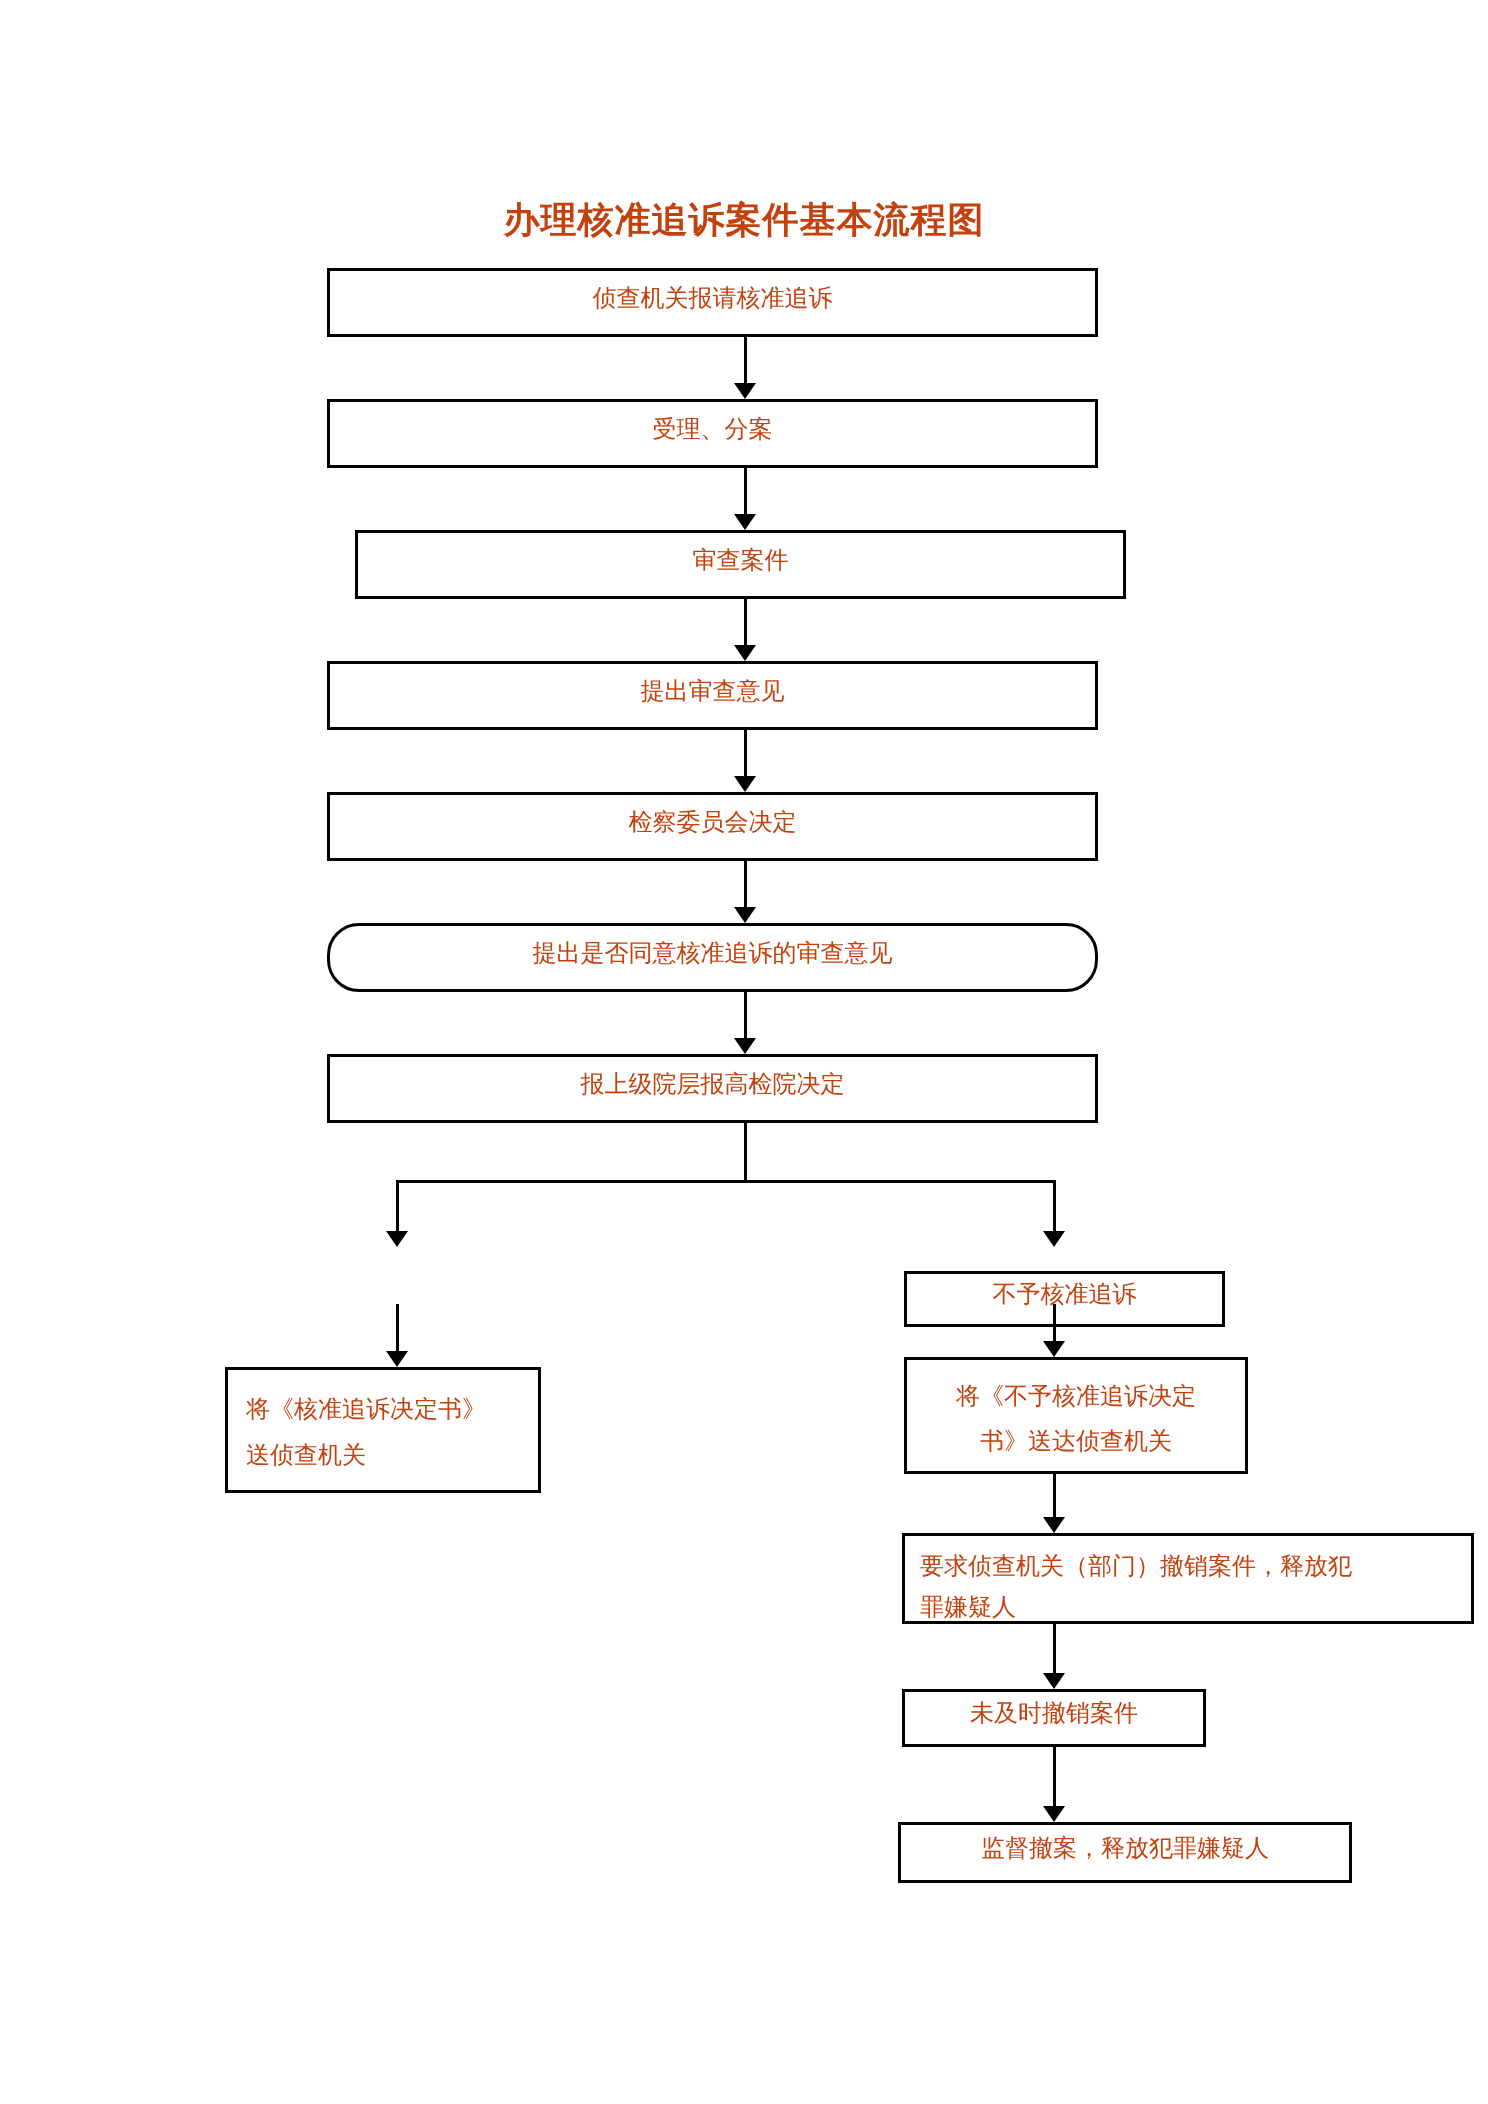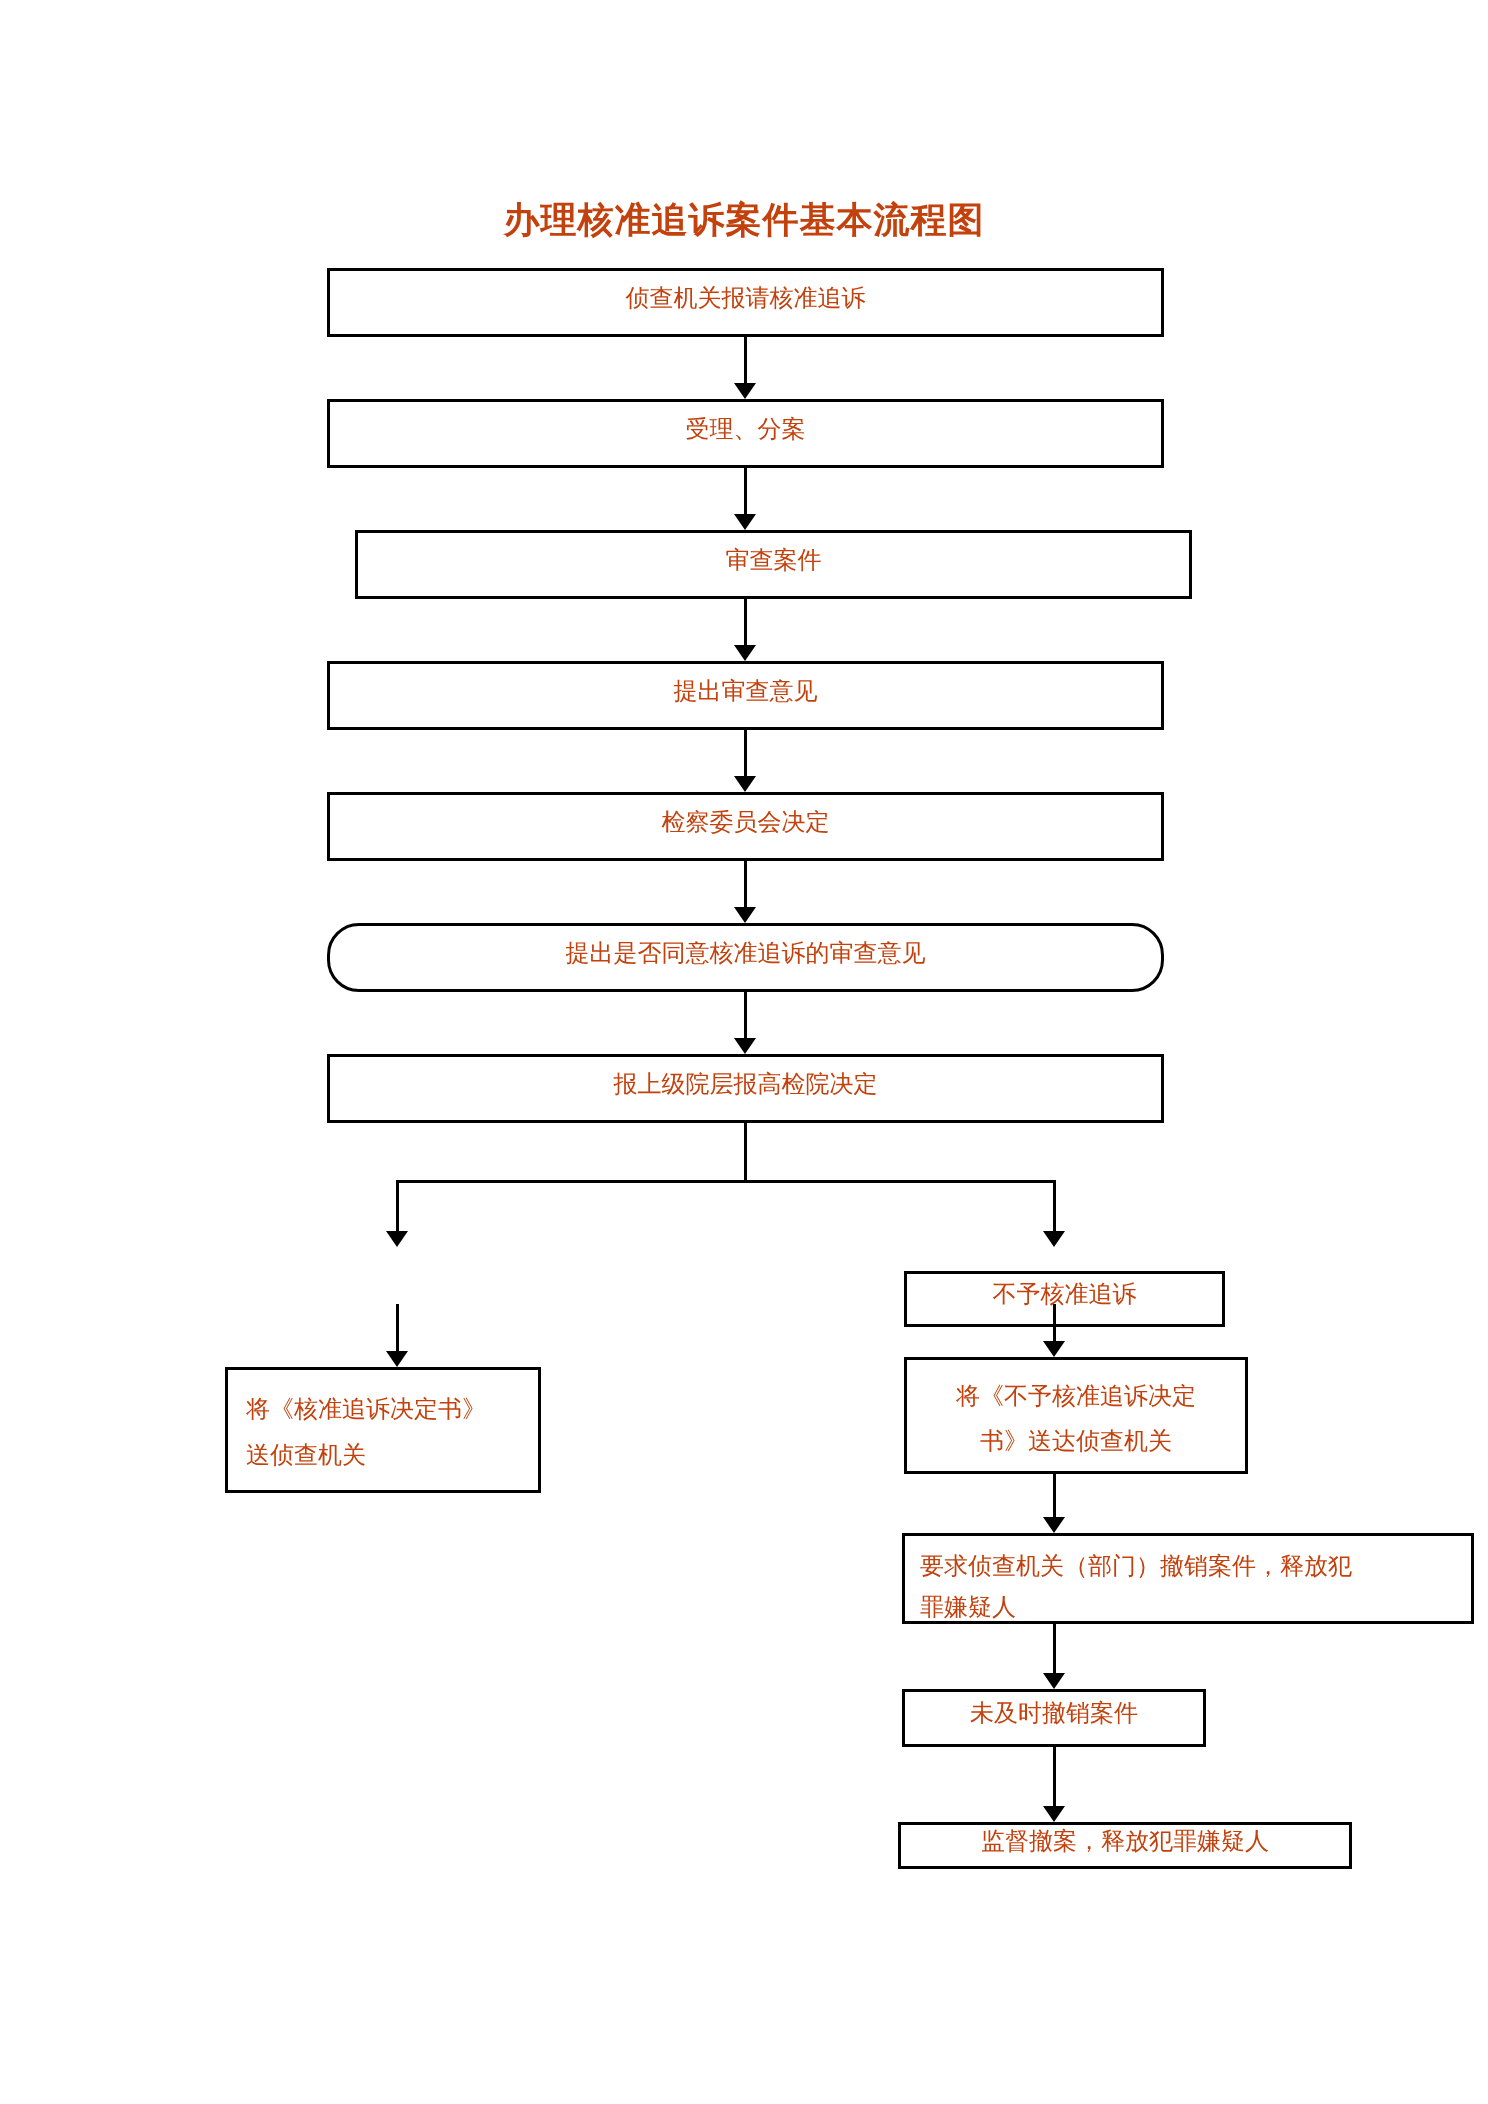--- a/index.html
+++ b/index.html
@@ -29,21 +29,21 @@
     background:#ffffff;
     font-size:24px;
     line-height:1;
   }
   .box.center1{
     display:flex;
     align-items:center;
     justify-content:center;
     padding-bottom:10px;
   }
-  .mbox{left:327px;width:837px;height:69px;}
+  .mbox{left:327px;width:771px;height:69px;}
   .vline{position:absolute;width:3px;background:#000000;}
   .hline{position:absolute;height:3px;background:#000000;}
   .ahead{
     position:absolute;
     width:0;height:0;
     border-left:11px solid transparent;
     border-right:11px solid transparent;
     border-top:16px solid #000000;
   }
   .lines-left{padding:16px 10px 0 18px;text-align:left;line-height:46px;}
@@ -138,17 +138,17 @@
   <div class="vline" style="left:1053px;top:1624px;height:50px;"></div>
   <div class="ahead" style="left:1043px;top:1673px;"></div>
 
   <div class="box center1" style="left:902px;top:1689px;width:304px;height:58px;">
     <span>未及时撤销案件</span>
   </div>
 
   <div class="vline" style="left:1053px;top:1747px;height:60px;"></div>
   <div class="ahead" style="left:1043px;top:1806px;"></div>
 
-  <div class="box center1" style="left:898px;top:1822px;width:454px;height:47px;">
+  <div class="box center1" style="left:898px;top:1822px;width:454px;height:61px;">
     <span>监督撤案，释放犯罪嫌疑人</span>
   </div>
 
 </div>
 
 </body></html>

